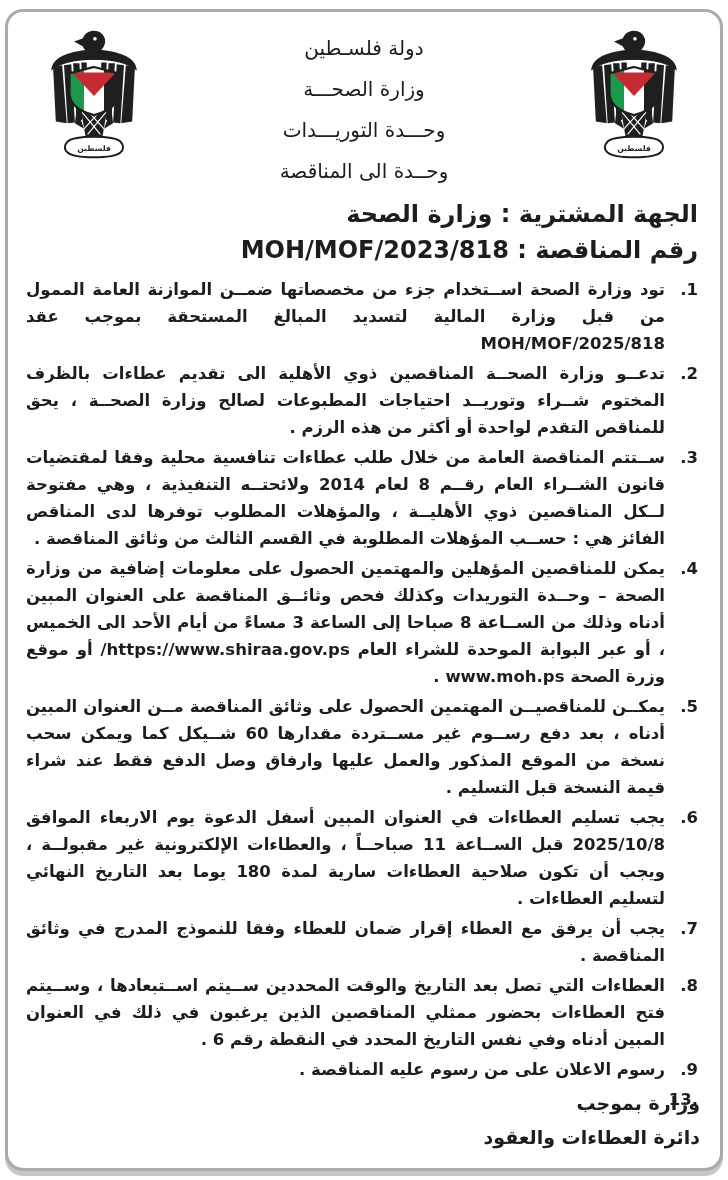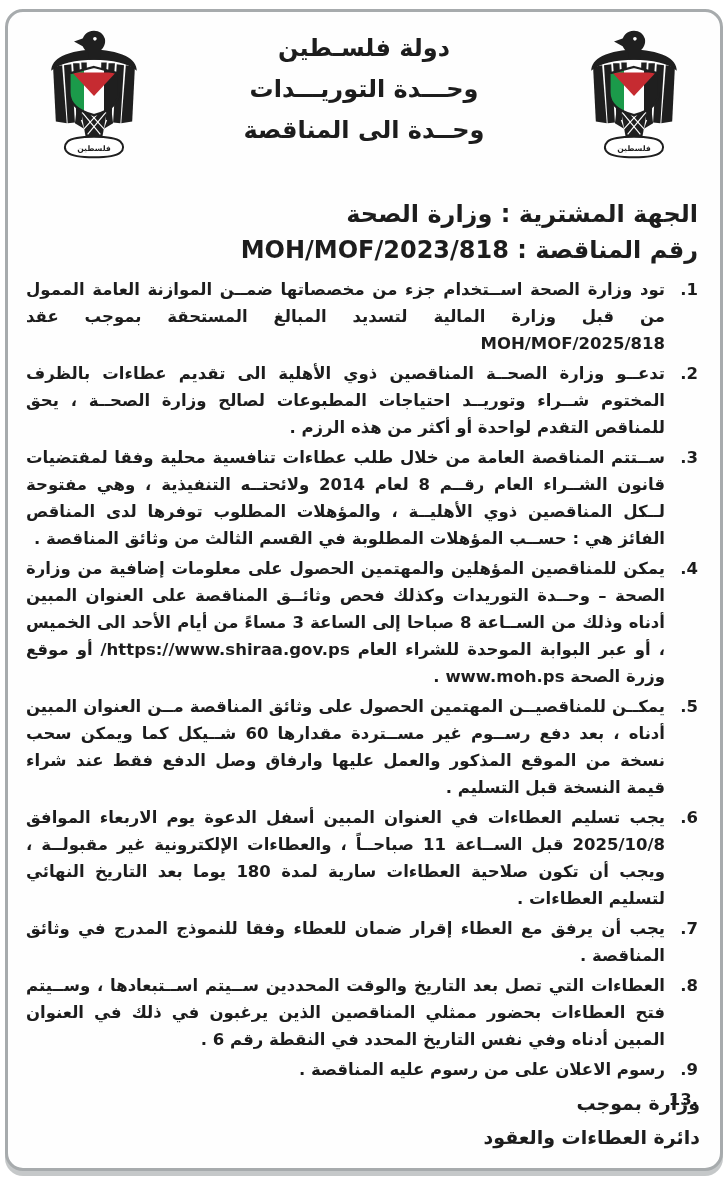--- a/index.html
+++ b/index.html
@@ -13,21 +13,21 @@
     border:3px solid #a7abad; border-radius:18px;
     box-shadow:0 5px 0 rgba(150,154,156,.55);
     padding:8px 16px 6px; overflow:hidden; background:#fefefe;
   }
   
   .header { position:relative; height:174px; }
   .emblem { position:absolute; top:8px; width:100px; height:138px; }
   .emblem-left  { left:20px; }
   .emblem-right { right:20px; }
   .titles { direction:rtl; text-align:center; padding:8px 128px 0; }
-  .title-line { font-size:24px; font-weight:700; line-height:41px; white-space:nowrap; }
+  .title-line { font-size:20px; font-weight:400; line-height:41px; white-space:nowrap; }
   
   .meta { direction:rtl; text-align:right; padding:2px 6px 4px 0; }
   .meta-line { font-size:24px; font-weight:700; line-height:36px; }
   
   .list { direction:rtl; font-weight:700; font-size:16.5px; padding:4px 2px 0; }
   .item { position:relative; padding-right:37px; line-height:27px; text-align:justify; margin-bottom:3px; }
   .item-num { position:absolute; right:4px; top:0; unicode-bidi:isolate; }
   
   .address { direction:rtl; text-align:right; font-weight:700; font-size:19px; line-height:34px; padding-right:4px; margin-top:2px; }
   svg text { font-family:"DejaVu Sans", sans-serif; font-weight:700; }
@@ -97,20 +97,21 @@
         <text x="55" y="134" font-size="8.5" text-anchor="middle" fill="#1f1f1f">فلسطين</text>
         <path d="M55,42 L82,49 L82,70 C82,83 70,91 55,95 C40,91 28,83 28,70 L28,49 Z" fill="#ffffff"></path>
         <path d="M44,45 L44,91 C38,88 28,81 28,70 L28,49 Z" fill="#1b9a4a"></path>
         <path d="M66,45 L66,91 C72,88 82,81 82,70 L82,49 Z" fill="#1f1f1f"></path>
         <path d="M31,48 L79,48 L55,74 Z" fill="#c62b31"></path>
         <path d="M55,42 L82,49 L82,70 C82,83 70,91 55,95 C40,91 28,83 28,70 L28,49 Z" fill="none" stroke="#1f1f1f" stroke-width="2.5"></path>
       </svg>
 
       <div class="titles">
         <div class="title-line">دولة فلسـطين</div>
+        <div class="title-line">وزارة الصحـــة</div>
         <div class="title-line">وحـــدة التوريـــدات</div>
         <div class="title-line">وحــدة الى المناقصة</div>
       </div>
     </div>
 
     <div class="meta">
       <div class="meta-line">الجهة المشترية : وزارة الصحة</div>
       <div class="meta-line">رقم المناقصة : MOH/MOF/2023/818</div>
     </div>
 

